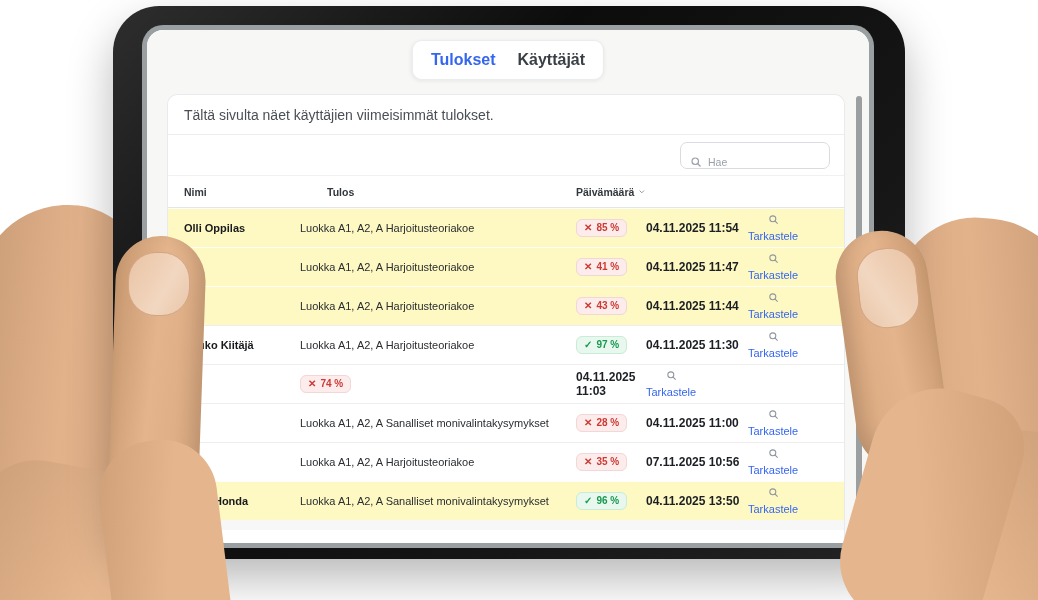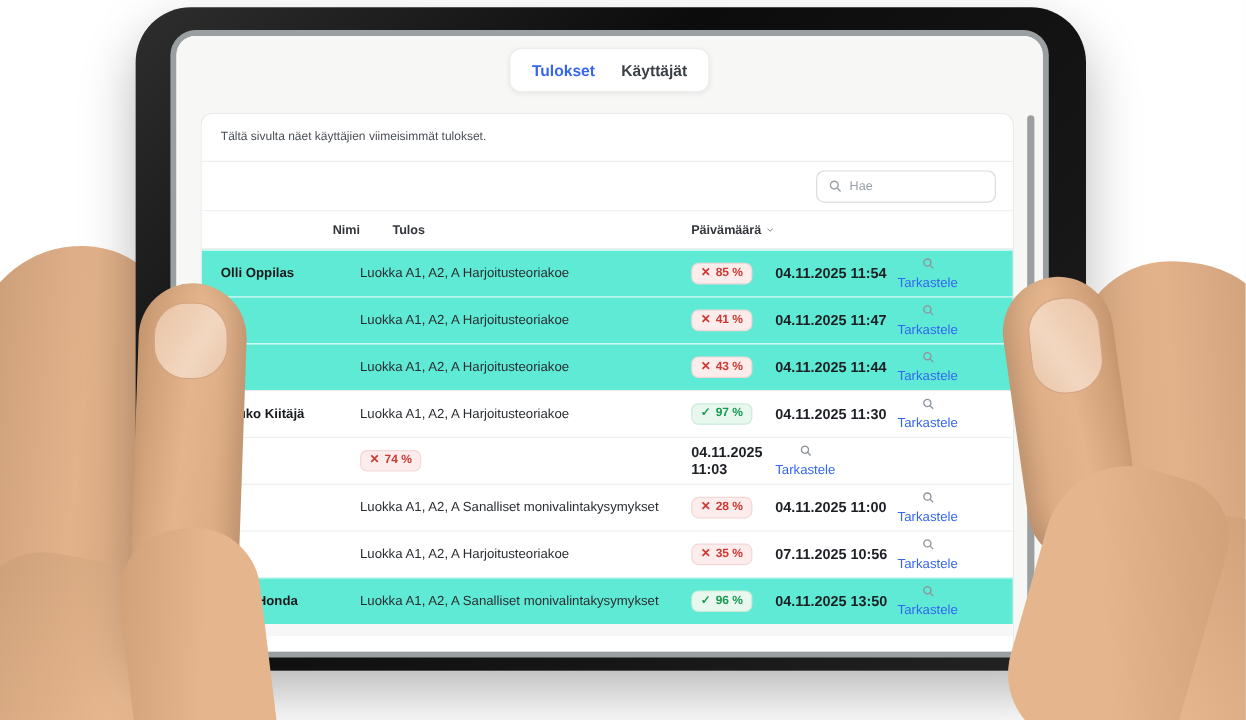--- a/index.html
+++ b/index.html
@@ -81,61 +81,61 @@
   }
   .viewport { position: absolute; inset: 0; background: #f7f8f6; border-radius: 14px; overflow: hidden; }
 
   
   .tabbar { position: absolute; top: 10px; left: 50%; transform: translateX(-50%); z-index: 6; }
   .tab-pill {
     display: flex; align-items: center; gap: 22px;
     background: #ffffff; border: 1px solid #ebecec; border-radius: 10px;
     padding: 10px 18px; box-shadow: 0 1px 4px rgba(0,0,0,.07);
   }
-  .tab { font-size: 13px; font-weight: 700; color: #3a3f45; cursor: pointer; }
+  .tab { font-size: 16px; font-weight: 700; color: #3a3f45; cursor: pointer; }
   .tab.active { color: var(--accent, #3566ee); }
 
   
   .card {
     position: absolute; left: 20px; right: 24px; top: 64px; bottom: 0;
     background: #ffffff; border: 1px solid #e9eaeb; border-bottom: none;
     border-radius: 10px 10px 0 0; overflow: hidden;
   }
   .card-desc {
     height: 40px; display: flex; align-items: center; padding: 0 16px;
-    font-size: 10px; color: #4a4f55; border-bottom: 1px solid #ededee;
+    font-size: 14px; color: #4a4f55; border-bottom: 1px solid #ededee;
   }
   .search-row { height: 40px; display: flex; align-items: center; justify-content: flex-end; padding-right: 14px; }
   .search-box {
-    width: 150px; height: 27px; display: flex; align-items: center; gap: 6px;
+    width: 150px; height: 27px; display: flex; align-items: flex-end; gap: 6px;
     border: 1px solid #d8dbdf; border-radius: 7px; padding: 0 9px; background: #fff;
   }
   .search-box svg { flex: 0 0 auto; }
   .search-box input {
     border: none; outline: none; width: 100%; font-size: 10.5px;
     font-family: "Liberation Sans", sans-serif; color: #30343a; background: transparent;
   }
   .search-box input::placeholder { color: #9aa0a8; }
 
   
   .thead, .trow {
     display: grid;
     grid-template-columns: 132px 1fr 70px 102px 96px;
     align-items: center;
   }
   .thead {
     height: 33px; border-top: 1px solid #f0f1f2; border-bottom: 1px solid #e4e5e7;
     font-size: 10.5px; font-weight: 700; color: #33373c;
   }
-  .th-name { padding-left: 16px; text-align: right; }
+  .th-name { padding-left: 16px; }
   .th-result { padding-left: 27px; }
   .th-date { display: flex; align-items: center; gap: 4px; }
   .chev { color: #7c828a; }
   .trow { height: 39px; font-size: 11px; }
-  .trow.gray { background: #5eead4; border-top: 1px solid rgba(255,255,255,.85); }
+  .trow.gray { background: #fef9c3; border-top: 1px solid rgba(255,255,255,.85); }
   .trow.white { background: #ffffff; border-top: 1px solid #eeeeef; }
   .cell-name { padding-left: 16px; font-weight: 700; color: #17191c; }
   .cell-name.dash { font-weight: 400; color: #62676d; }
   .cell-test { color: #2a2d31; }
   .badge {
     display: inline-flex; align-items: center; gap: 4px;
     padding: 3px 7px; border-radius: 6px; font-size: 10px; font-weight: 700;
     line-height: 1; white-space: nowrap;
   }
   .badge.fail { color: #cc3a33; background: #fcecec; border: 1px solid #f3d6d6; }

